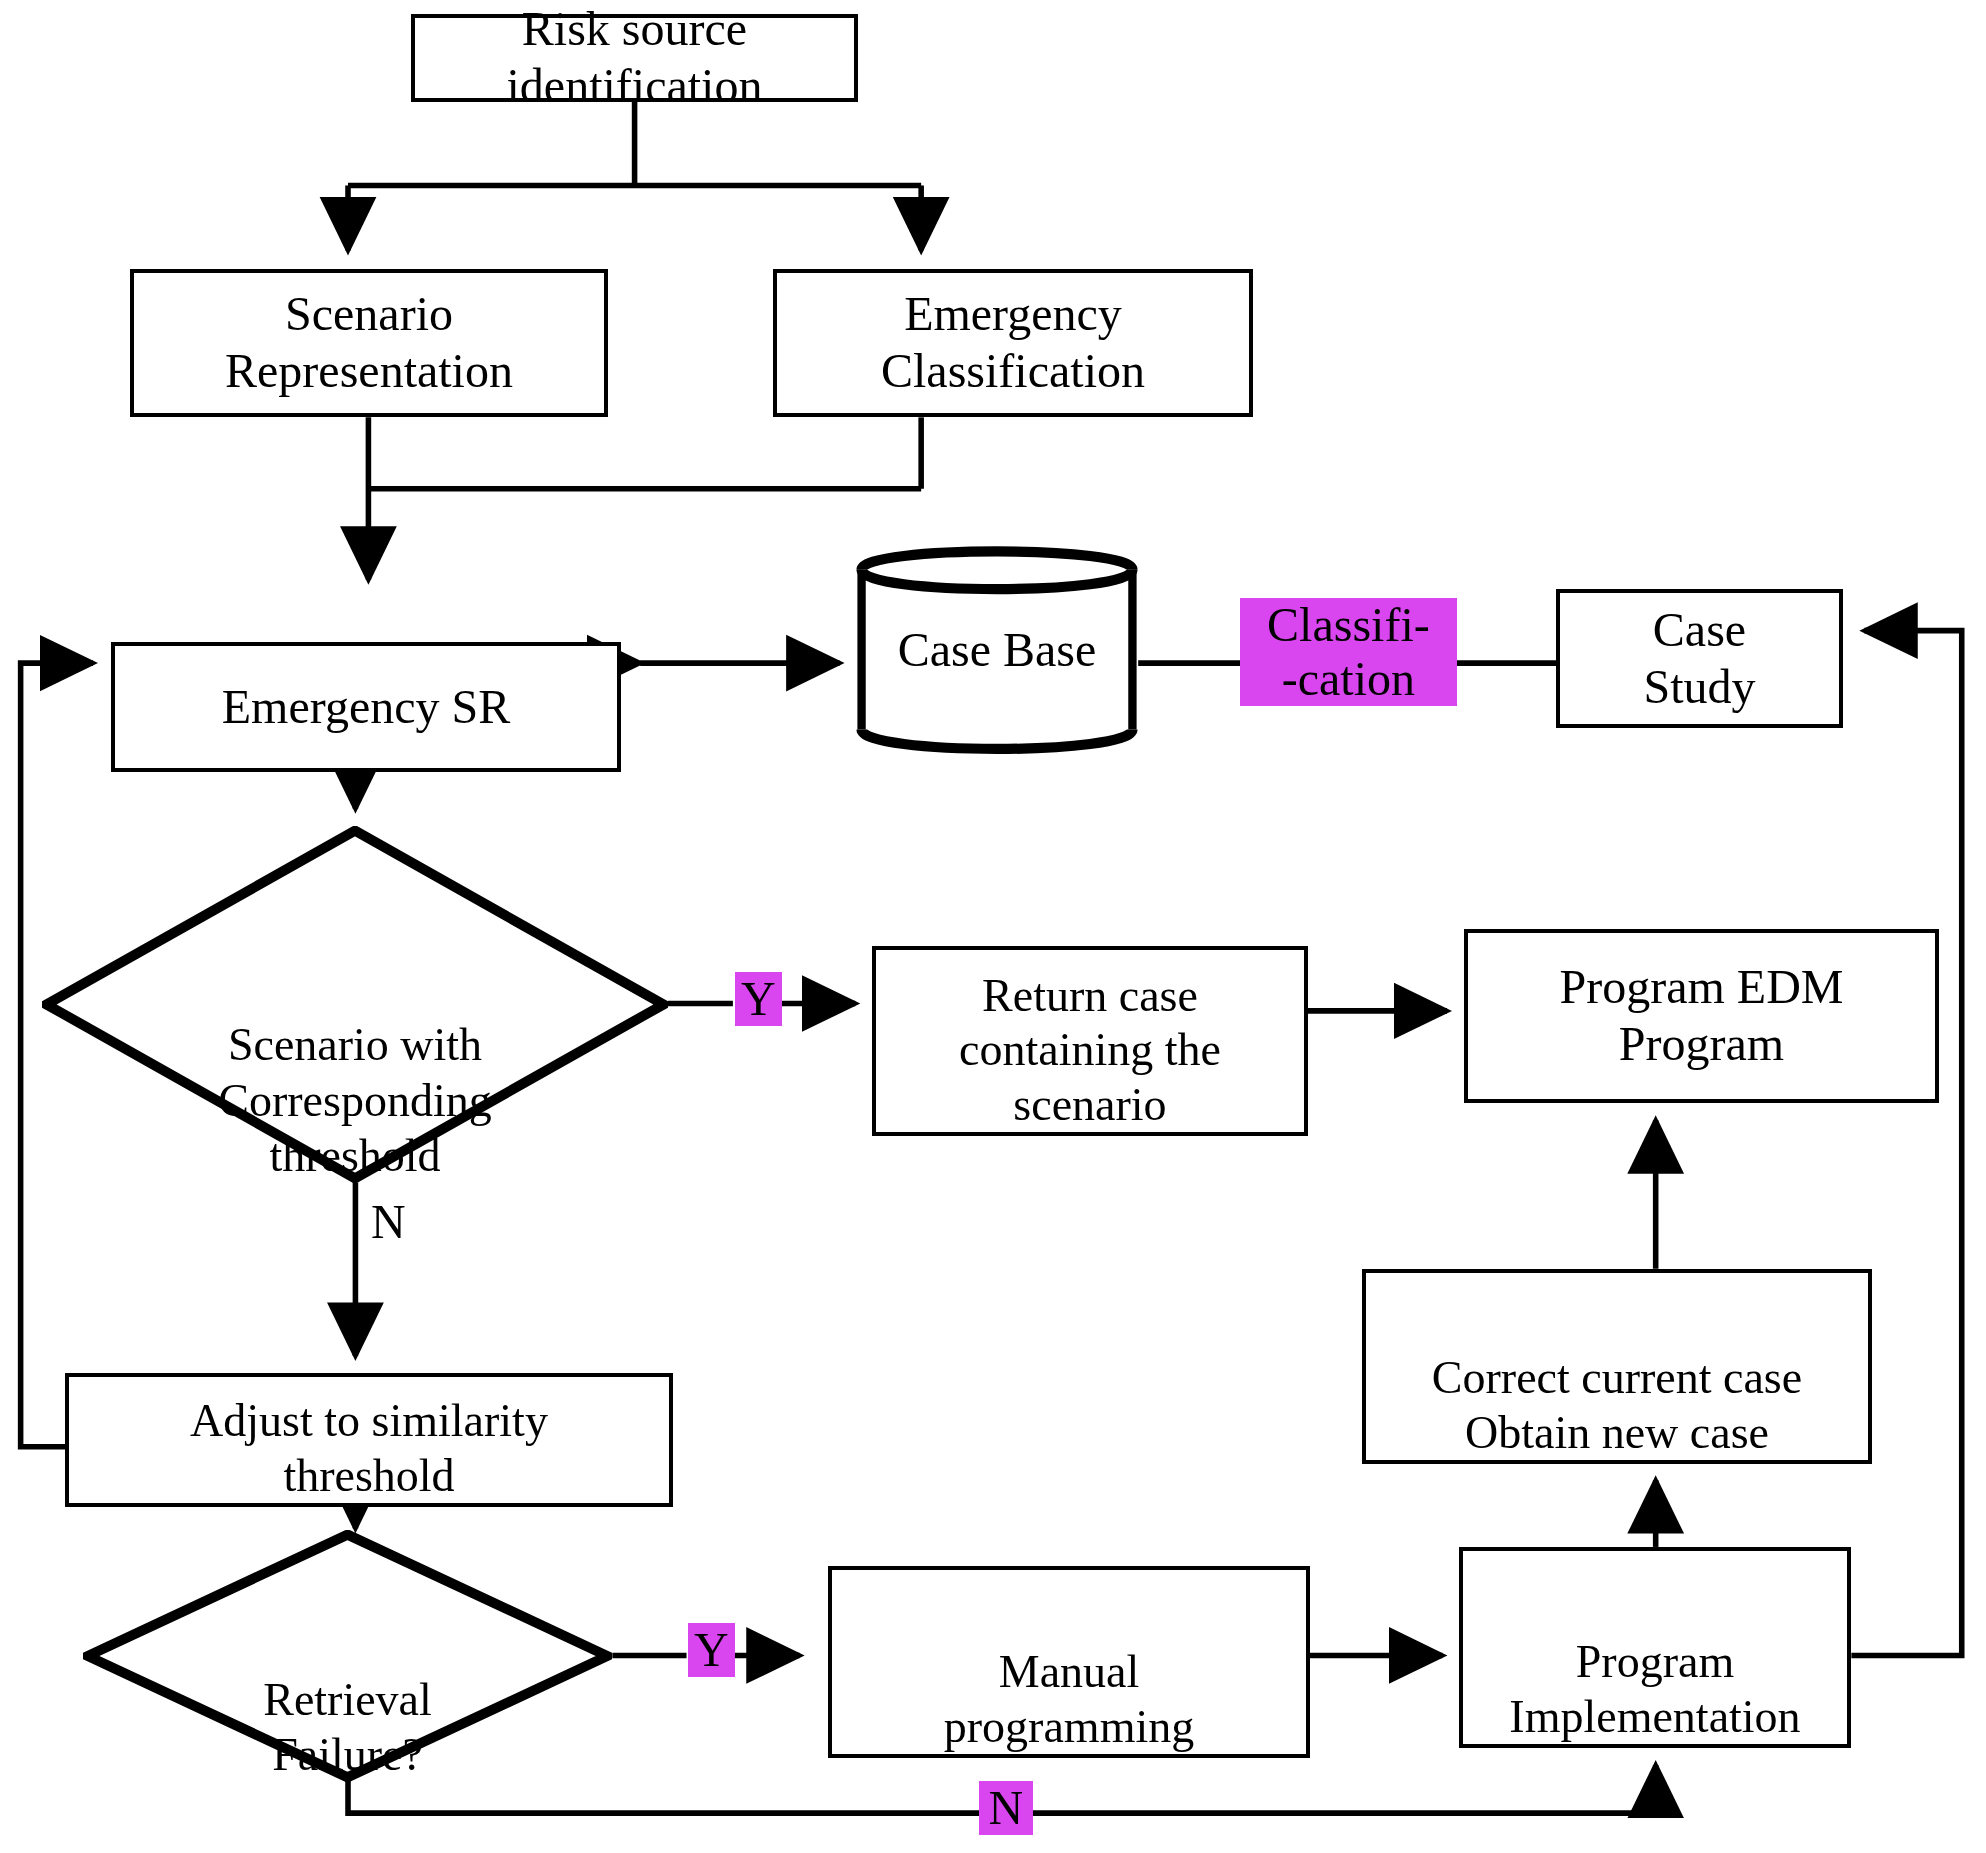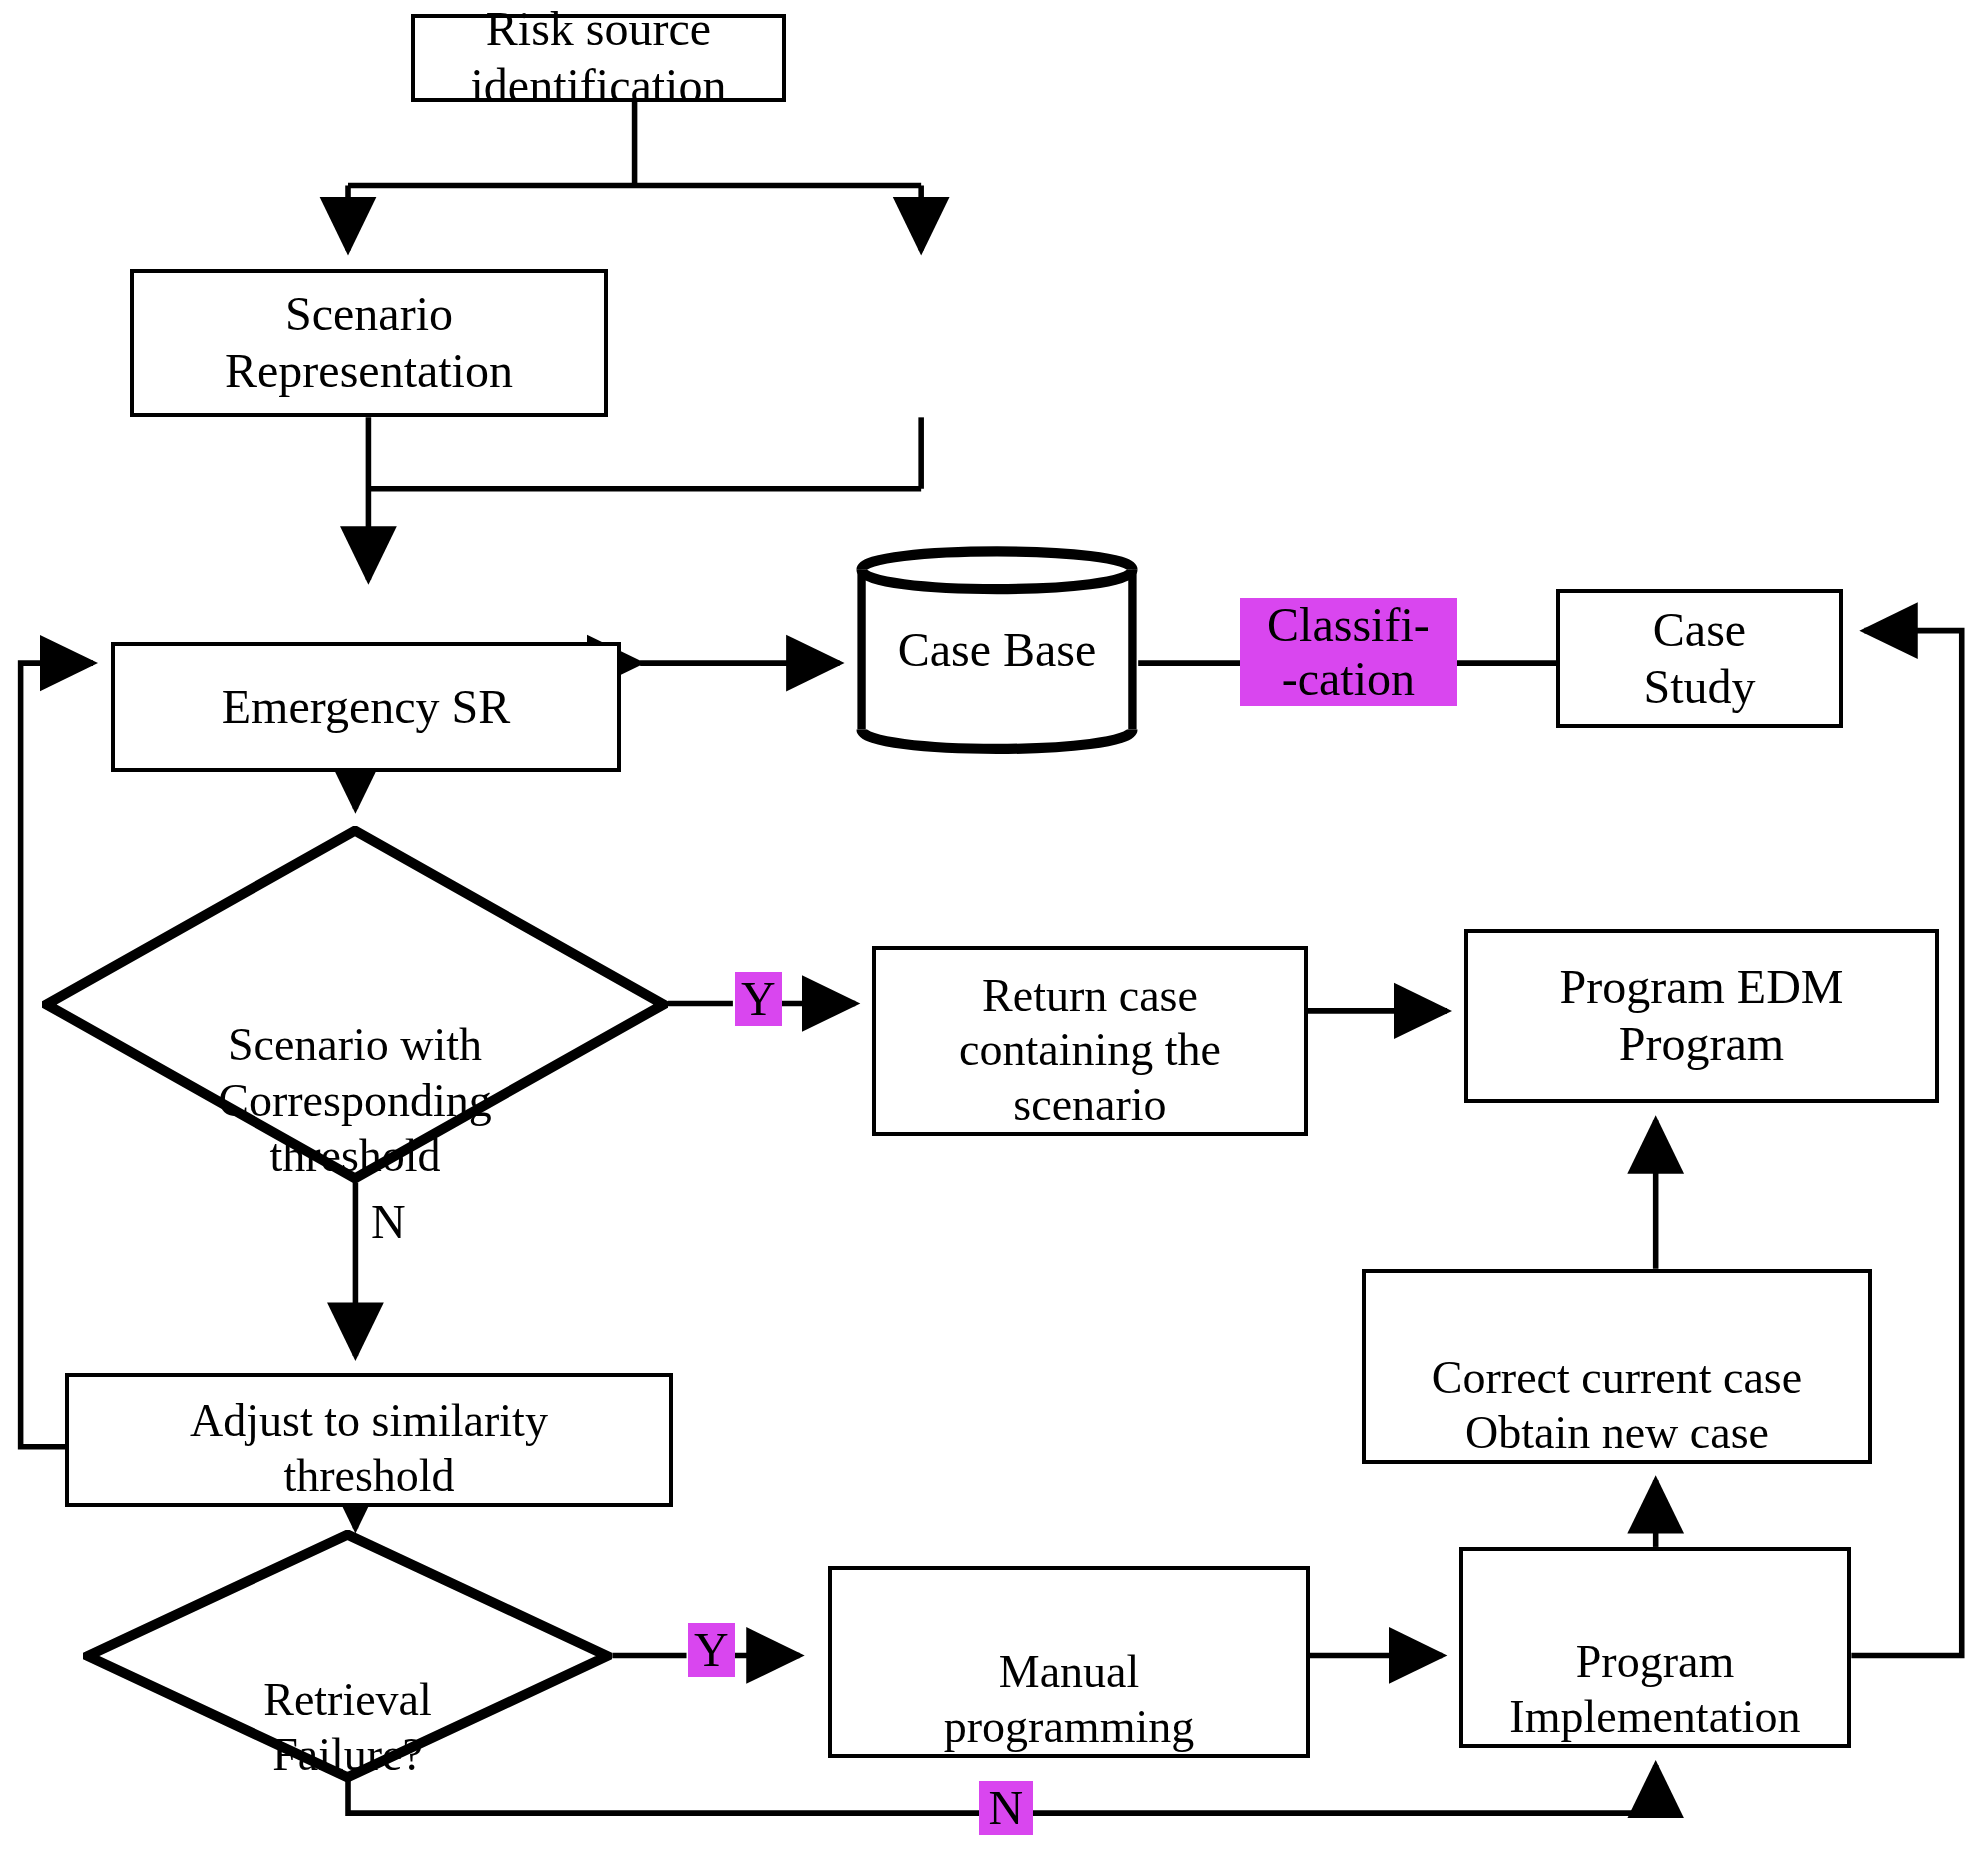--- a/index.html
+++ b/index.html
@@ -123,34 +123,40 @@
       <path d="M375,1920 L375,1955 L1785,1955 L1785,1903" marker-end="url(#ah)"></path>
 
       <path d="M1785,1668 L1785,1596" marker-end="url(#ah)"></path>
 
       <path d="M1785,1368 L1785,1208" marker-end="url(#ah)"></path>
 
       <path d="M1996,1785 L2115,1785 L2115,680 L2010,680" marker-end="url(#ah)"></path>
     </g>
   </svg>
 
-  <div class="node rect f52" style="left:411px;top:14px;width:375px;height:88px;">
+  <div class="node rect f52" style="left:411px;top:14px;width:447px;height:88px;">
     <div class="txt">
       <div>Risk source</div>
       <div>identification</div>
     </div>
   </div>
 
   <div class="node rect f52" style="left:130px;top:269px;width:478px;height:148px;">
     <div class="txt">
       <div>Scenario</div>
       <div>Representation</div>
     </div>
   </div>
 
+  <div class="node rect f52" style="left:773px;top:269px;width:480px;height:148px;">
+    <div class="txt">
+      <div>Emergency</div>
+      <div>Classification</div>
+    </div>
+  </div>
 
   <div class="node rect f52" style="left:111px;top:598px;width:510px;height:130px;margin-top:44px;">
     <div class="txt">Emergency SR</div>
   </div>
 
   <div class="cyl f52" style="left:856px;top:538px;width:282px;height:223px;">
     <svg viewBox="0 0 304 240" preserveAspectRatio="none">
       <path d="M6,34 L6,206" stroke="#000" stroke-width="9" fill="none"></path>
       <path d="M298,34 L298,206" stroke="#000" stroke-width="9" fill="none"></path>
       <path d="M6,34 C6,8 298,8 298,34" stroke="#000" stroke-width="11" fill="#fff"></path>

